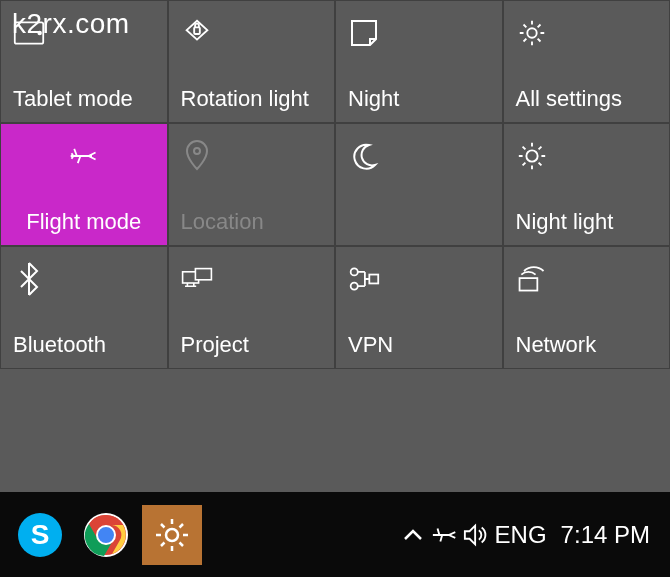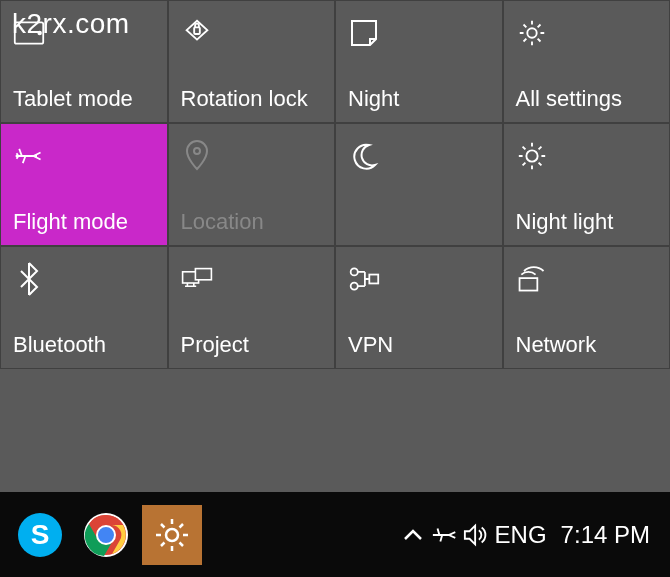--- a/index.html
+++ b/index.html
@@ -38,20 +38,21 @@
       display: flex;
       flex-direction: column;
       justify-content: space-between;
       cursor: pointer;
       color: #fff;
       background: #5a5a5a;
       position: relative;
     }
     .tile.active {
       background: #c928c9;
+      align-items: center;
     }
     .tile.disabled {
       color: #888;
     }
     .tile-icon {
       width: 32px;
       height: 32px;
       margin-top: 6px;
       display: flex;
       align-items: center;
@@ -167,21 +168,21 @@
   </div>
 
   <div class="tile">
     <span class="tile-icon">
       <svg width="34" height="34" viewBox="0 0 34 34" fill="none" stroke="#fff" stroke-width="2">
           <path d="M17,4 L28,14 L17,24 L6,14 Z"></path>
           <rect x="14" y="11" width="6" height="7" rx="1" fill="none"></rect>
           <path d="M15,11 v-2 a2,2 0 0,1 4,0 v2"></path>
         </svg>
     </span>
-    <span class="tile-label">Rotation lock</span>
+    <span class="tile-label">Rotation light</span>
   </div>
 
   <div class="tile">
     <span class="tile-icon">
       <svg width="32" height="32" viewBox="0 0 32 32" fill="none" stroke="#fff" stroke-width="2">
           <path d="M4,4 h24 v18 l-6,6 h-18 Z"></path>
           <path d="M22,28 v-6 h6"></path>
         </svg>
     </span>
     <span class="tile-label">Night</span>

